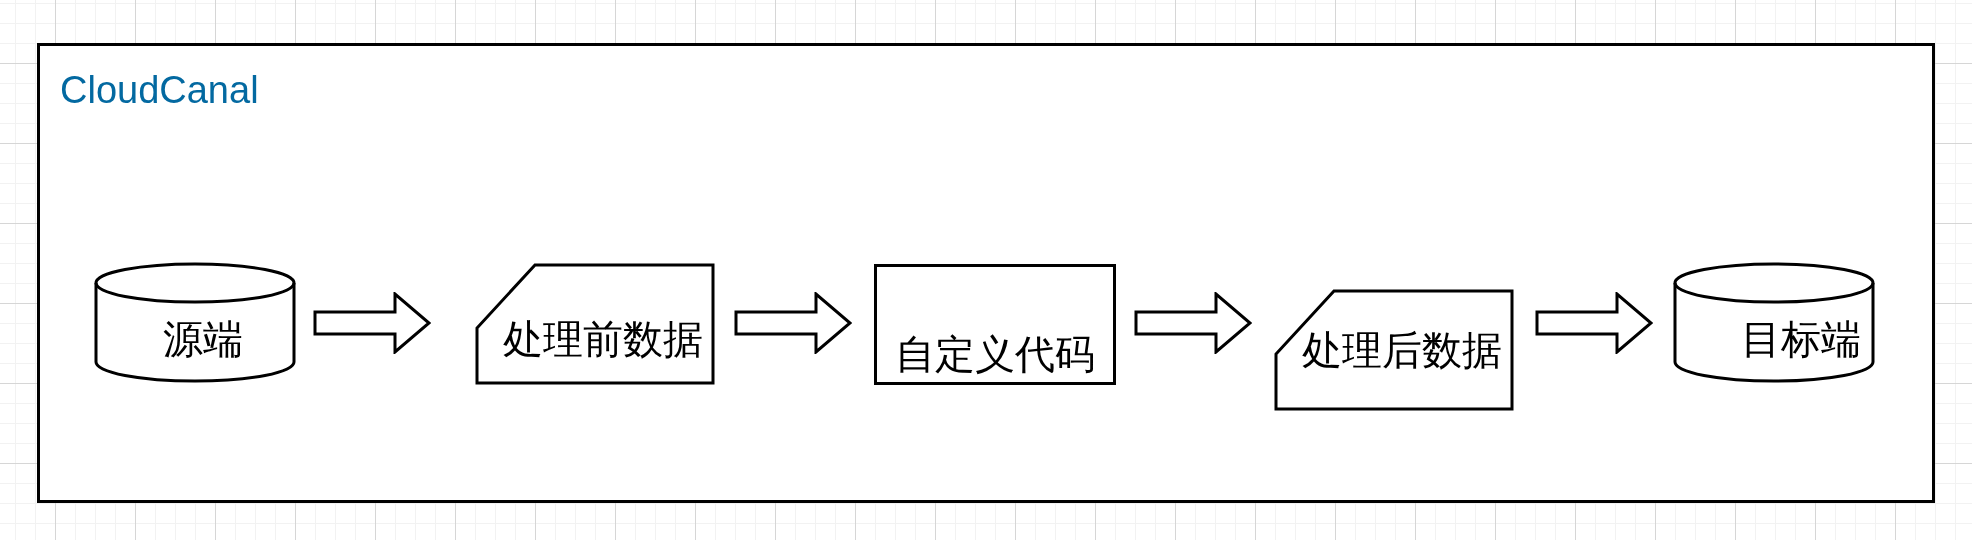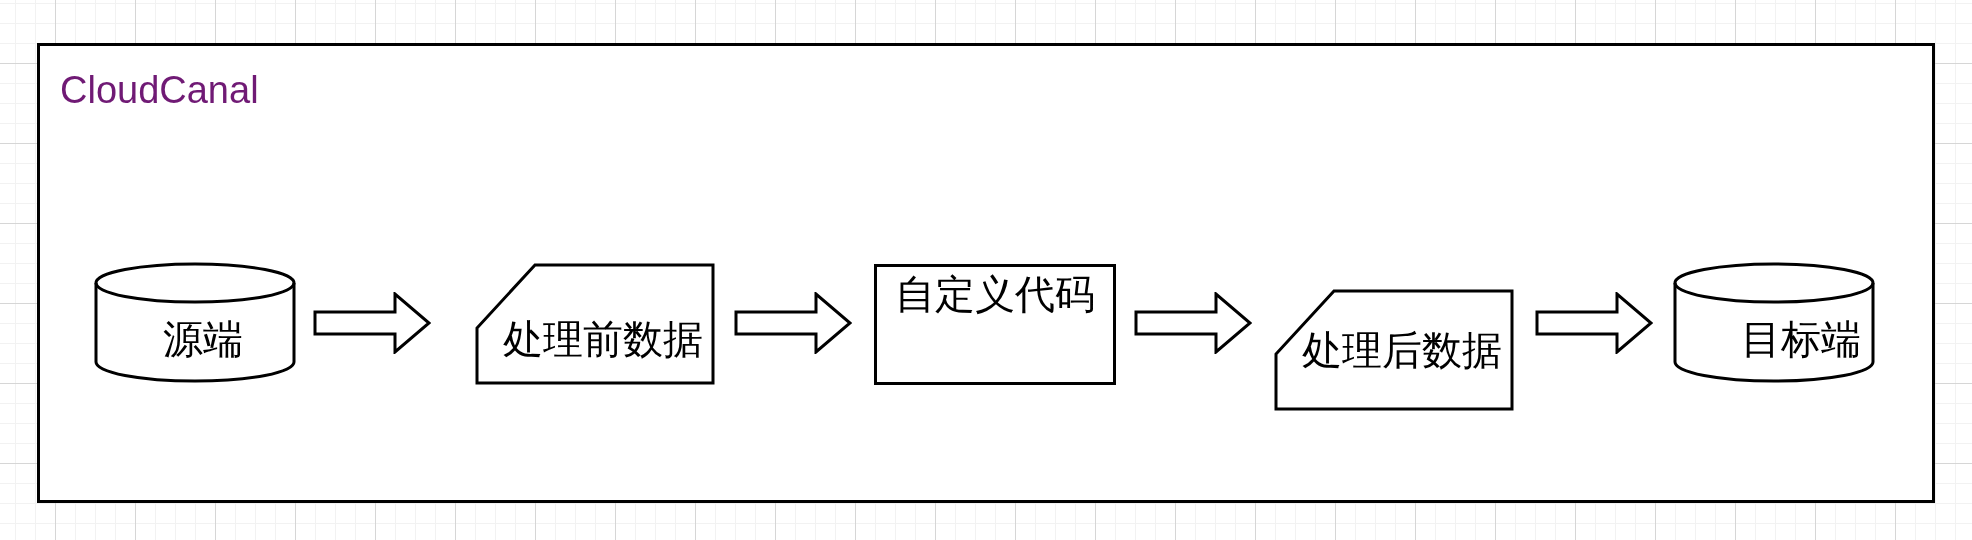--- a/index.html
+++ b/index.html
@@ -31,21 +31,21 @@
     box-sizing: border-box;
     border: 3px solid #000000;
     background: #ffffff;
   }
   .frame-title {
     position: absolute;
     left: 60px;
     top: 68px;
     font-size: 38px;
     line-height: 1.2;
-    color: #701a75;
+    color: #0369a1;
     white-space: nowrap;
   }
   .node {
     position: absolute;
   }
   .node svg {
     display: block;
     position: absolute;
     left: 0;
     top: 0;
@@ -65,21 +65,21 @@
     white-space: nowrap;
   }
   .cylinder .label {
     padding-top: 33px; 
   }
   .rect-node {
     box-sizing: border-box;
     border: 3px solid #000000;
     background: #ffffff;
     display: flex;
-    align-items: flex-start;
+    align-items: flex-end;
     justify-content: center;
     font-size: 40px;
     color: #000000;
     white-space: nowrap;
   }
 </style>
 </head>
 <body>
 
 <div class="frame"></div>

